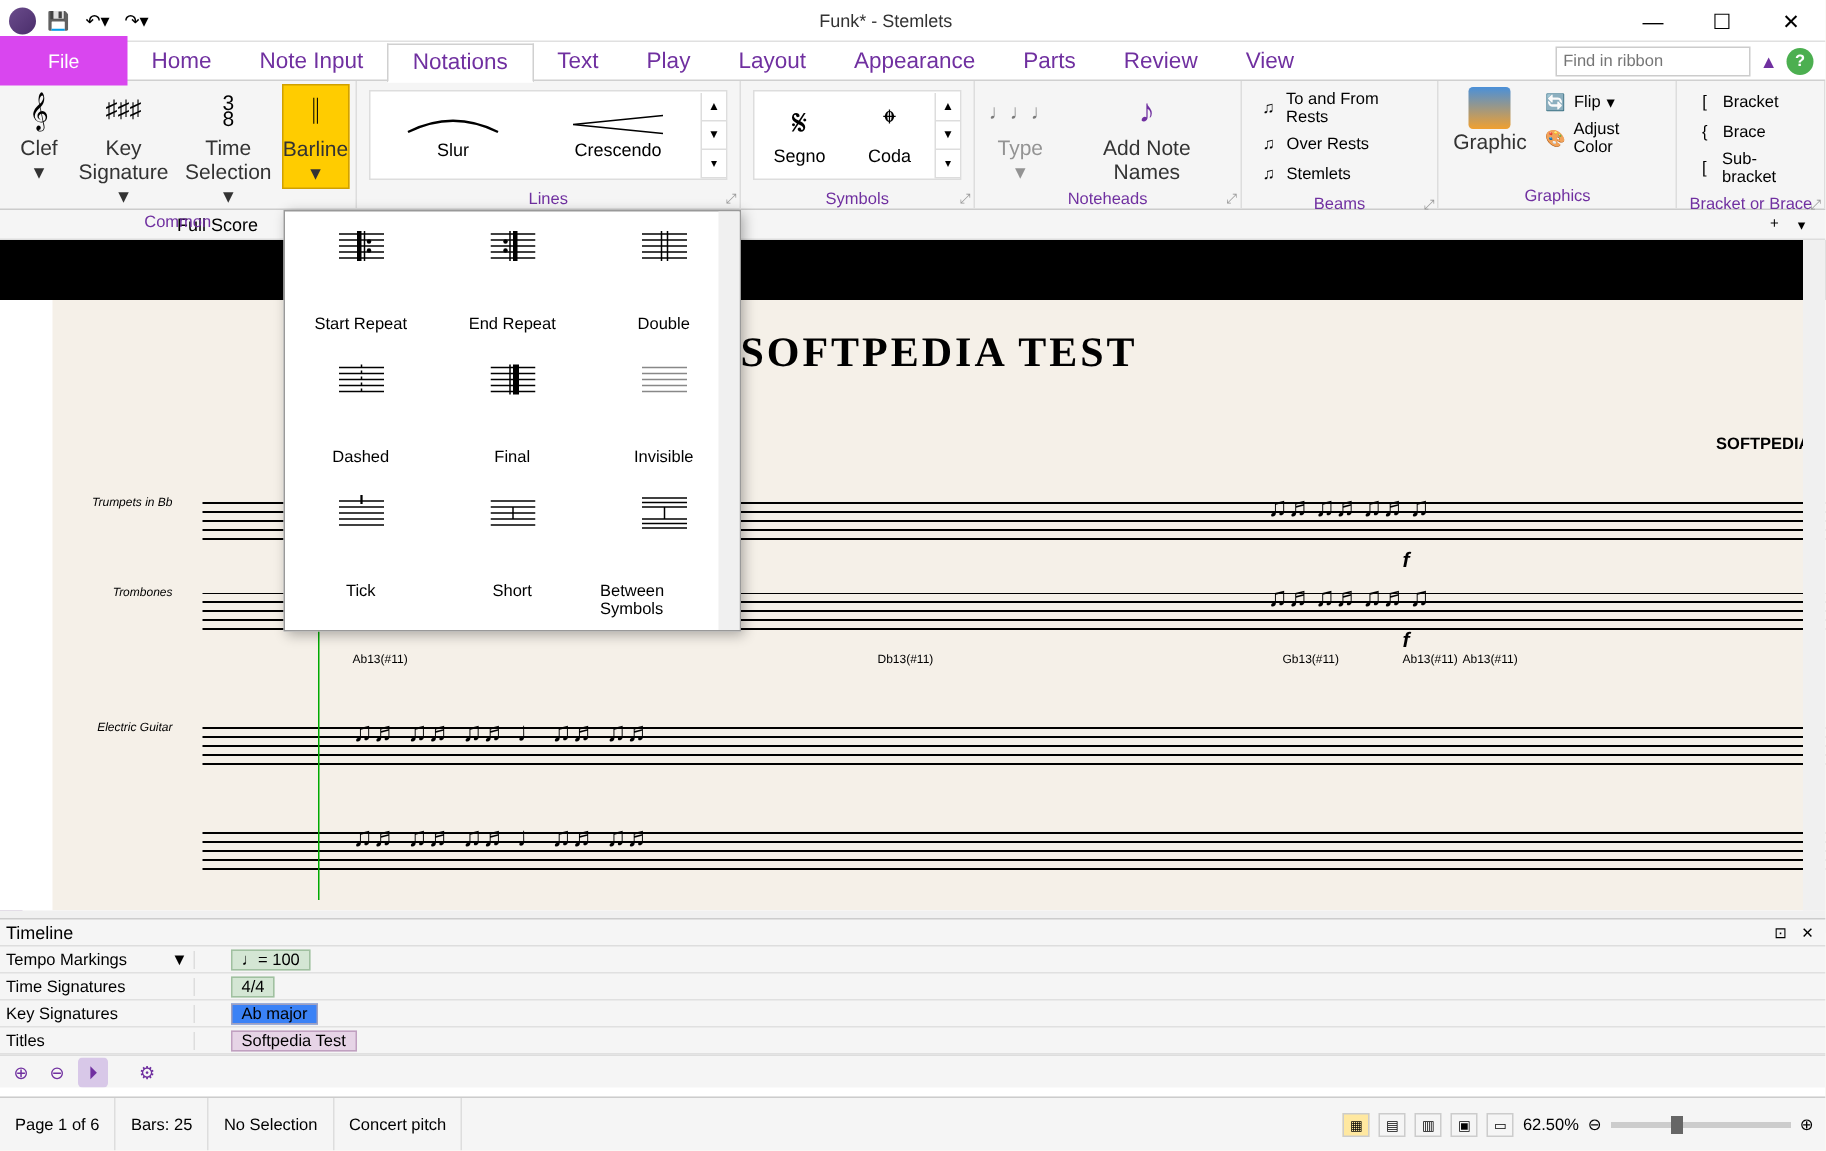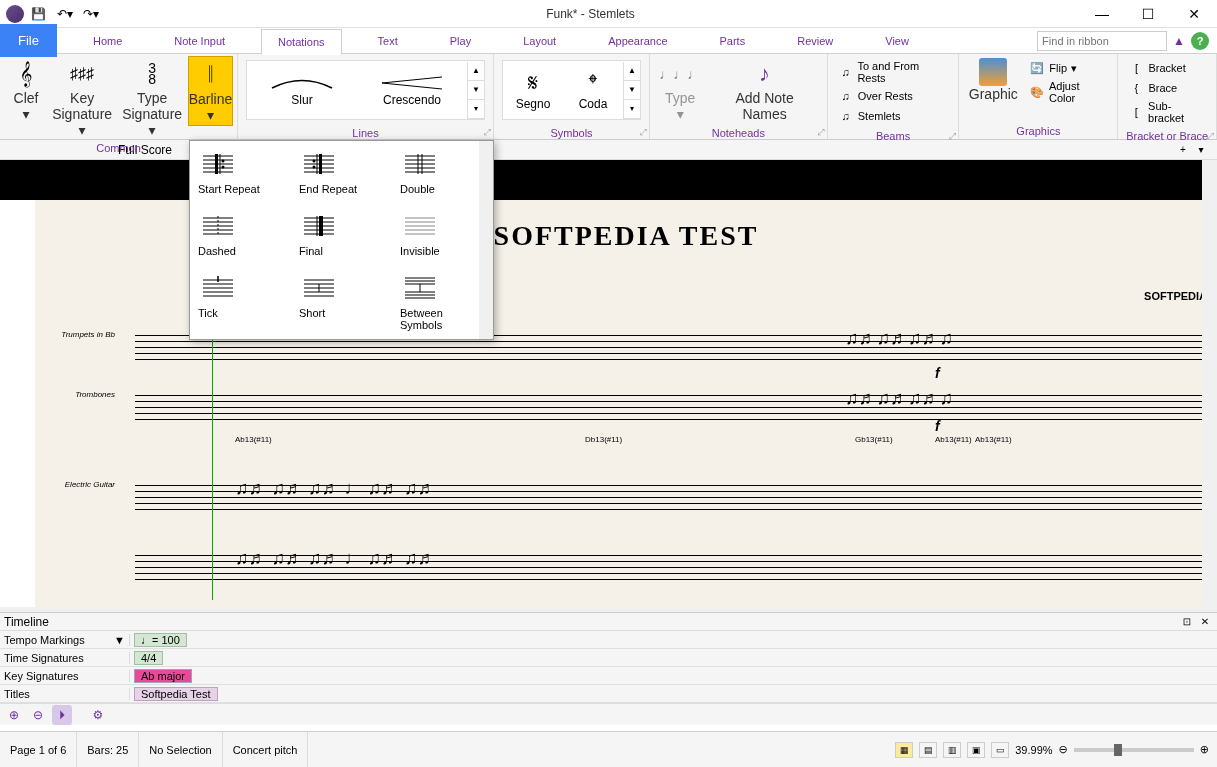--- a/index.html
+++ b/index.html
@@ -9,22 +9,22 @@
 .titlebar { height: 28px; display: flex; align-items: center; background: #fff; border-bottom: 1px solid #e0e0e0; }
 .titlebar-left { display: flex; align-items: center; gap: 4px; padding-left: 6px; }
 .app-icon { width: 18px; height: 18px; background: linear-gradient(135deg, #6b4c8c, #4a2d6b); border-radius: 50%; }
 .qat-btn { width: 22px; height: 22px; display: flex; align-items: center; justify-content: center; cursor: pointer; }
 .titlebar-title { flex: 1; text-align: center; font-size: 12px; color: #333; }
 .window-controls { display: flex; }
 .win-ctrl { width: 46px; height: 28px; display: flex; align-items: center; justify-content: center; cursor: pointer; font-size: 14px; }
 
 
 .ribbon-tabs { height: 26px; display: flex; align-items: center; background: #fff; border-bottom: 1px solid #d0d0d0; }
-.file-tab { background: #3b82f6; color: #fff; padding: 0 18px; height: 33px; display: flex; align-items: center; font-size: 13px; cursor: pointer; }
-.tab { padding: 0 16px; height: 26px; display: flex; align-items: center; font-size: 11px; color: #7030a0; cursor: pointer; margin-left: 20px; }
+.file-tab { background: #d946ef; color: #fff; padding: 0 32px; height: 33px; display: flex; align-items: center; font-size: 13px; cursor: pointer; }
+.tab { padding: 0 16px; height: 26px; display: flex; align-items: center; font-size: 15px; color: #7030a0; cursor: pointer; }
 .tab.active { background: #fff; border: 1px solid #d0d0d0; border-bottom: 1px solid #fff; position: relative; top: 1px; color: #7030a0; }
 .ribbon-right { margin-left: auto; display: flex; align-items: center; gap: 6px; padding-right: 8px; }
 .find-ribbon { width: 130px; height: 20px; border: 1px solid #ccc; padding: 0 4px; font-size: 11px; }
 .help-btn { width: 18px; height: 18px; border-radius: 50%; background: #4CAF50; color: #fff; display: flex; align-items: center; justify-content: center; font-size: 11px; font-weight: bold; cursor: pointer; }
 
 
 .ribbon-body { height: 86px; background: #f5f5f5; display: flex; border-bottom: 1px solid #ccc; }
 .ribbon-group { border-right: 1px solid #ddd; display: flex; flex-direction: column; }
 .ribbon-group-content { flex: 1; display: flex; align-items: flex-start; padding: 2px 4px; }
 .ribbon-group-label { height: 16px; text-align: center; font-size: 11px; color: #7030a0; display: flex; align-items: center; justify-content: center; position: relative; }
@@ -42,21 +42,21 @@
 .small-icon { width: 16px; height: 16px; display: flex; align-items: center; justify-content: center; }
 
 
 .sub-toolbar { height: 20px; background: #f5f5f5; display: flex; align-items: center; padding: 0 8px; border-bottom: 1px solid #ddd; }
 .sub-toolbar-right { margin-left: auto; display: flex; gap: 2px; }
 .tiny-btn { width: 16px; height: 16px; display: flex; align-items: center; justify-content: center; cursor: pointer; font-size: 10px; border: 1px solid transparent; }
 
 
 .barline-dropdown { position: absolute; left: 189px; top: 140px; width: 305px; background: #fff; border: 1px solid #999; box-shadow: 2px 2px 8px rgba(0,0,0,0.3); z-index: 100; }
 .barline-grid { display: grid; grid-template-columns: repeat(3, 1fr); }
-.barline-item { display: flex; flex-direction: column; padding: 8px; cursor: pointer; }
+.barline-item { display: flex; flex-direction: column; align-items: center; padding: 8px; cursor: pointer; gap: 27px; }
 .barline-icon { width: 40px; height: 30px; display: flex; align-items: center; justify-content: center; margin-bottom: 4px; }
 .barline-label { font-size: 11px; }
 .barline-scroll { position: absolute; right: 0; top: 0; bottom: 0; width: 14px; background: #f0f0f0; }
 
 
 .score-area { position: absolute; top: 160px; left: 0; right: 0; bottom: 160px; background: #fff; overflow: hidden; }
 .score-black-top { height: 40px; background: #000; }
 .score-page { position: absolute; top: 40px; left: 35px; right: 0; bottom: 0; background: #f5f0e8; overflow: hidden; }
 .score-title { font-family: Georgia, serif; font-size: 28px; font-weight: bold; text-align: center; padding-top: 20px; letter-spacing: 2px; }
 .score-composer { position: absolute; right: 10px; top: 90px; font-size: 11px; font-weight: bold; }
@@ -65,24 +65,24 @@
 .staff-lines { position: absolute; left: 100px; right: 0; height: 30px; background: repeating-linear-gradient(to bottom, transparent 0, transparent 5px, #000 5px, #000 6px); }
 .side-panel-left { position: absolute; top: 160px; left: 0; width: 15px; bottom: 160px; background: linear-gradient(to bottom, #2a0a3a, #5a2a7a); }
 .vscroll { position: absolute; top: 160px; right: 0; width: 15px; bottom: 160px; background: #f0f0f0; }
 .hscroll { height: 15px; background: #f0f0f0; display: flex; align-items: center; }
 .scroll-arrow { width: 15px; height: 15px; display: flex; align-items: center; justify-content: center; font-size: 9px; cursor: pointer; }
 
 
 .timeline-panel { position: absolute; bottom: 42px; left: 0; right: 0; background: #f5f5f5; border-top: 1px solid #ccc; }
 .timeline-header { height: 18px; display: flex; align-items: center; padding: 0 4px; border-bottom: 1px solid #ddd; }
 .timeline-header-right { margin-left: auto; display: flex; gap: 2px; }
-.timeline-row { height: 18px; display: flex; align-items: center; border-bottom: 1px solid #e0e0e0; }
+.timeline-row { height: 18px; display: flex; align-items: center; border-bottom: 1px solid #e0e0e0; gap: 20px; }
 .timeline-label { width: 130px; padding: 0 4px; font-size: 11px; display: flex; align-items: center; justify-content: space-between; border-right: 1px solid #ddd; }
 .timeline-value { padding: 0 6px; font-size: 11px; background: #d4e6d4; border: 1px solid #a0c0a0; margin-left: 4px; }
-.timeline-value.blue { background: #ec4899; border-color: #a0a0c0; }
+.timeline-value.blue { background: #3b82f6; border-color: #a0a0c0; }
 .timeline-value.purple { background: #e6d4e6; border-color: #c0a0c0; }
 .timeline-toolbar { height: 22px; display: flex; align-items: center; padding: 0 4px; gap: 4px; border-top: 1px solid #ddd; }
 .tl-btn { width: 20px; height: 20px; display: flex; align-items: center; justify-content: center; cursor: pointer; border: 1px solid transparent; border-radius: 3px; }
 
 
 .statusbar { position: absolute; bottom: 0; left: 0; right: 0; height: 36px; background: #f5f5f5; border-top: 1px solid #ccc; display: flex; align-items: center; font-size: 11px; }
 .status-seg { padding: 0 10px; border-right: 1px solid #ddd; height: 100%; display: flex; align-items: center; }
 .status-right { margin-left: auto; display: flex; align-items: center; gap: 6px; padding-right: 8px; }
 .view-btn { width: 18px; height: 16px; border: 1px solid #ccc; cursor: pointer; display: flex; align-items: center; justify-content: center; font-size: 9px; }
 .zoom-slider { width: 120px; height: 4px; background: #ccc; position: relative; }
@@ -134,21 +134,21 @@
       <div class="ribbon-btn">
         <div class="ribbon-btn-icon">𝄞</div>
         <div class="ribbon-btn-label"><span>Clef</span> ▾</div>
       </div>
       <div class="ribbon-btn">
         <div class="ribbon-btn-icon" style="font-size:16px">♯♯♯</div>
         <div class="ribbon-btn-label"><span>Key Signature</span> ▾</div>
       </div>
       <div class="ribbon-btn">
         <div class="ribbon-btn-icon" style="font-size:14px;line-height:0.8">3<br>8</div>
-        <div class="ribbon-btn-label"><span>Type Signature</span> ▾</div>
+        <div class="ribbon-btn-label"><span>Time Selection</span> ▾</div>
       </div>
       <div class="ribbon-btn active">
         <div class="ribbon-btn-icon">𝄁</div>
         <div class="ribbon-btn-label"><span>Barline</span> ▾</div>
       </div>
     </div>
     <div class="ribbon-group-label">
         <span>Common</span>
         <span class="launcher">⤢</span>
       </div>
@@ -524,20 +524,20 @@
   <div class="status-seg">Page 1 of 6</div>
   <div class="status-seg">Bars: 25</div>
   <div class="status-seg">No Selection</div>
   <div class="status-seg">Concert pitch</div>
   <div class="status-right">
     <div class="view-btn" style="background:#ffe8a0">▦</div>
     <div class="view-btn">▤</div>
     <div class="view-btn">▥</div>
     <div class="view-btn">▣</div>
     <div class="view-btn">▭</div>
-    <span>39.99%</span>
+    <span>62.50%</span>
     <span style="cursor:pointer">⊖</span>
     <div class="zoom-slider">
         <div class="zoom-thumb" style="left:40px"></div>
       </div>
     <span style="cursor:pointer">⊕</span>
   </div>
 </div>
 
 </body></html>

